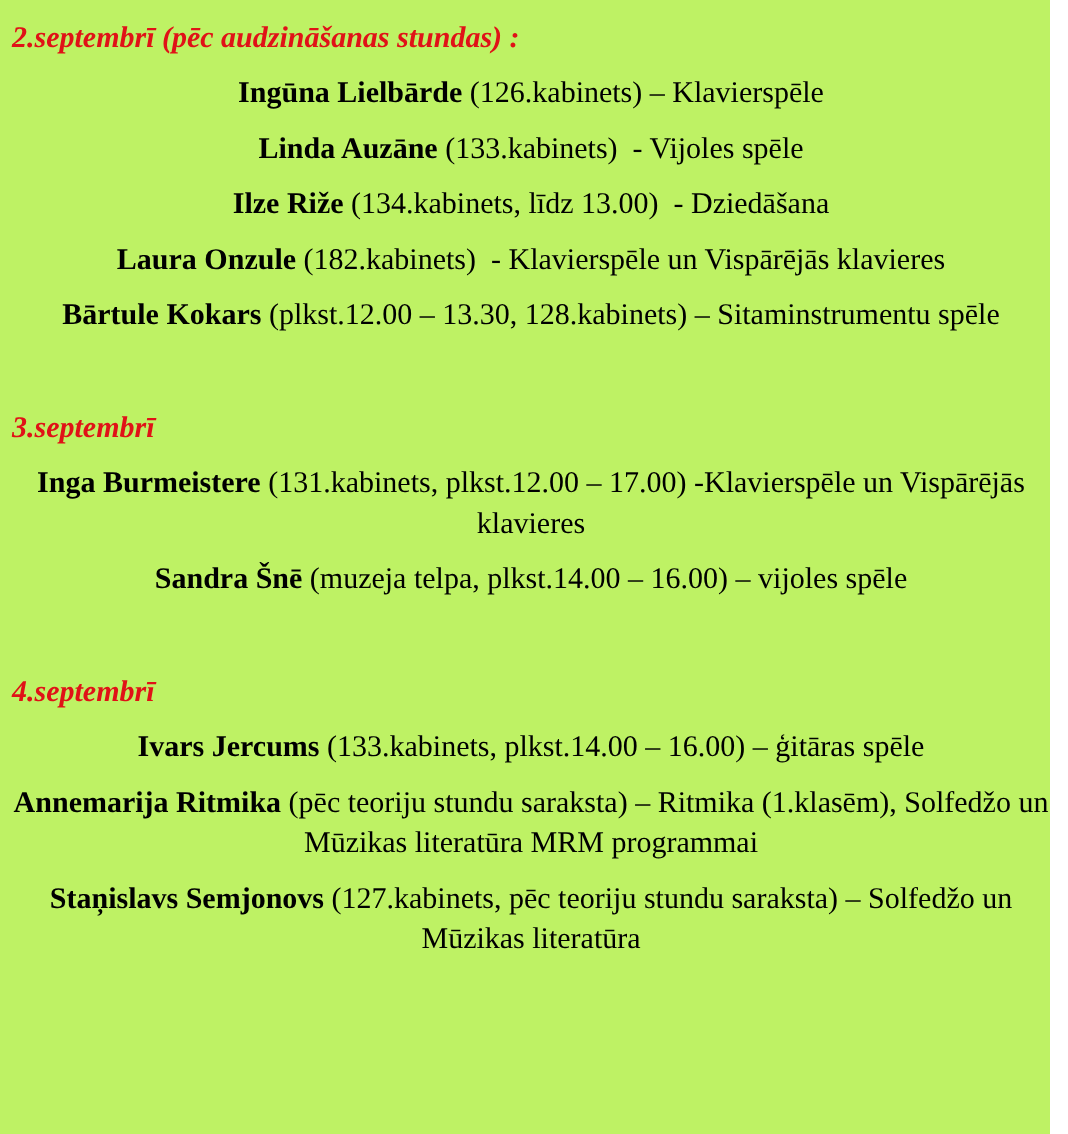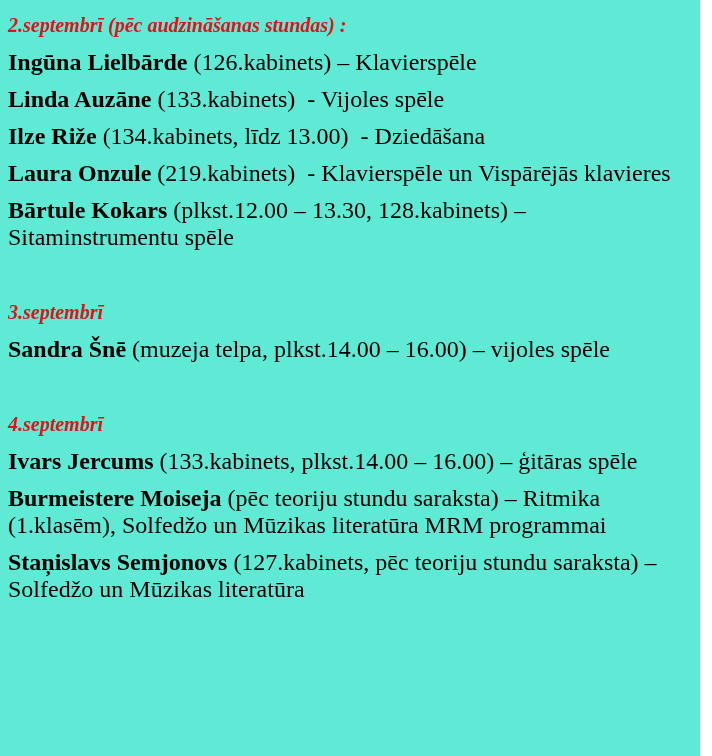--- a/index.html
+++ b/index.html
@@ -10,38 +10,39 @@
   body {
     font-family: "Liberation Serif", "DejaVu Serif", serif;
     color: #000000;
   }
   .page {
     width: 700px;
     height: 756px;
     padding: 12px 0 0 8px;
     box-sizing: border-box;
     overflow: hidden;
-    background: #5eead4;
+    background: #bef264;
   }
   .section-heading {
     font-size: 20px;
     line-height: 27px;
     font-weight: bold;
     font-style: italic;
     margin: 48px 0 10px 0;
     white-space: pre-wrap;
   }
   .section-heading.first {
     margin-top: 0;
   }
   .entry {
-    font-size: 24px;
+    font-size: 20px;
     line-height: 27px;
     margin: 0 0 10px 0;
     white-space: pre-wrap;
+    text-align: center;
   }
   .entry-name {
     font-weight: bold;
   }
   .entry-details {
     font-weight: normal;
   }
   .text-cursor {
     display: inline-block;
     width: 1.5px;
@@ -53,22 +54,23 @@
 </style>
 </head>
 <body>
 
 <div class="page">
   <div id="sections">
       <div class="section-heading first" style="color: rgb(224, 18, 23);">2.septembrī (pēc audzināšanas stundas) :</div>
       <p class="entry"><span class="entry-name">Ingūna Lielbārde</span><span class="entry-details"> (126.kabinets) – Klavierspēle</span></p>
       <p class="entry"><span class="entry-name">Linda Auzāne</span><span class="entry-details"> (133.kabinets)  - Vijoles spēle</span></p>
       <p class="entry"><span class="entry-name">Ilze Riže</span><span class="entry-details"> (134.kabinets, līdz 13.00)  - Dziedāšana</span></p>
-      <p class="entry"><span class="entry-name">Laura Onzule</span><span class="entry-details"> (219.kabinets)  - Klavierspēle un Vispārējās klavieres</span></p>
+      <p class="entry"><span class="entry-name">Laura Onzule</span><span class="entry-details"> (182.kabinets)  - Klavierspēle un Vispārējās klavieres</span></p>
       <p class="entry"><span class="entry-name">Bārtule Kokars</span><span class="entry-details"> (plkst.12.00 – 13.30, 128.kabinets) – Sitaminstrumentu spēle</span></p>
       <div class="section-heading" style="color: rgb(224, 18, 23);">3.septembrī</div>
+      <p class="entry"><span class="entry-name">Inga Burmeistere</span><span class="entry-details"> (131.kabinets, plkst.12.00 – 17.00) -Klavierspēle un Vispārējās klavieres</span></p>
       <p class="entry"><span class="entry-name">Sandra Šnē</span><span class="entry-details"> (muzeja telpa, plkst.14.00 – 16.00) – vijoles spēle</span></p>
       <div class="section-heading" style="color: rgb(224, 18, 23);">4.septembrī</div>
       <p class="entry"><span class="entry-name">Ivars Jercums</span><span class="entry-details"> (133.kabinets, plkst.14.00 – 16.00) – ģitāras spēle</span></p>
-      <p class="entry"><span class="entry-name">Burmeistere Moiseja</span><span class="entry-details"> (pēc teoriju stundu saraksta) – Ritmika (1.klasēm), Solfedžo un Mūzikas literatūra MRM programmai</span></p>
+      <p class="entry"><span class="entry-name">Annemarija Ritmika</span><span class="entry-details"> (pēc teoriju stundu saraksta) – Ritmika (1.klasēm), Solfedžo un Mūzikas literatūra MRM programmai</span></p>
       <p class="entry"><span class="entry-name">Staņislavs Semjonovs</span><span class="entry-details"> (127.kabinets, pēc teoriju stundu saraksta) – Solfedžo un Mūzikas literatūra</span></p>
     </div>
 </div>
 
 </body></html>

